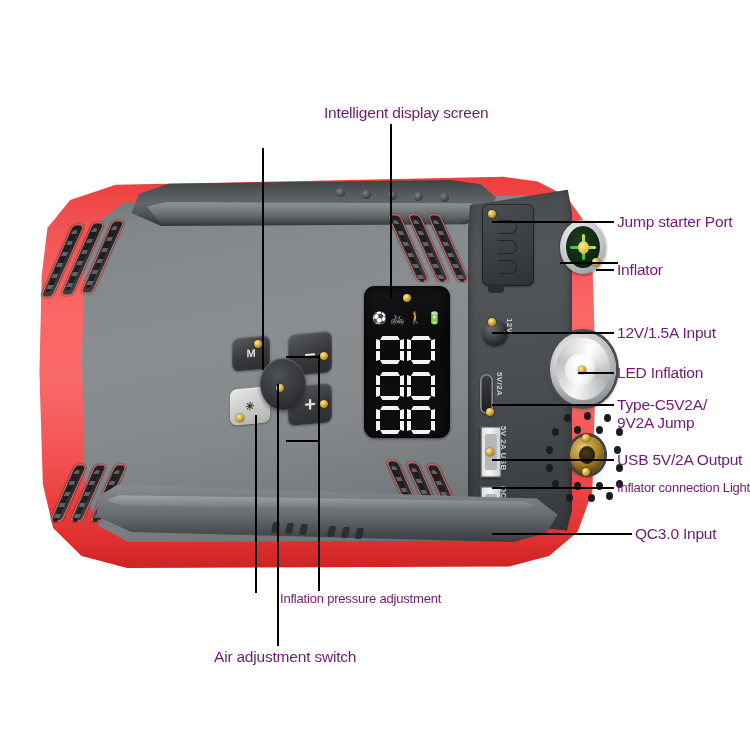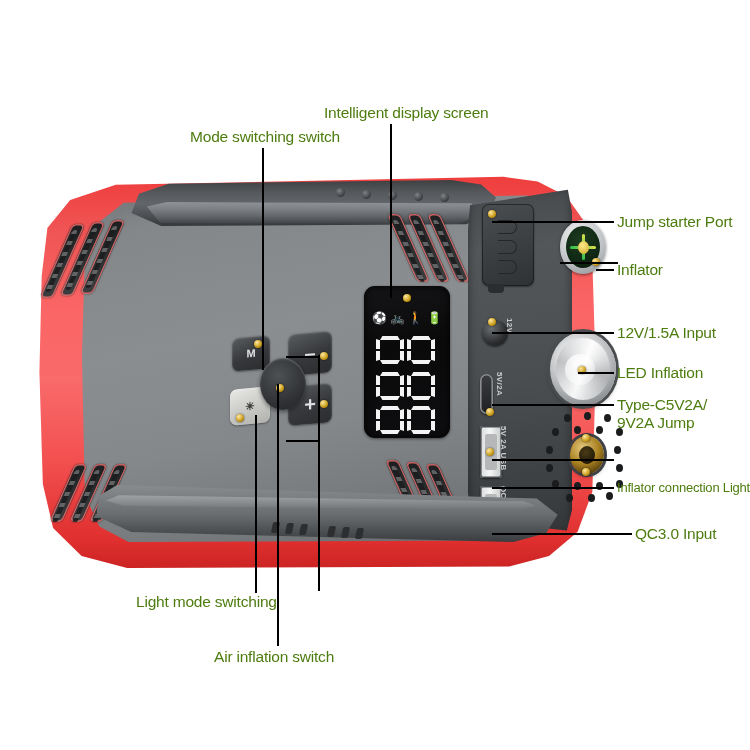--- a/index.html
+++ b/index.html
@@ -2,21 +2,21 @@
 <html><head>
 <meta charset="utf-8">
 <style>
   html,body{margin:0;padding:0;background:#ffffff;}
   body{width:750px;height:750px;position:relative;overflow:hidden;
        font-family:"Liberation Sans",sans-serif;color:#111;}
 
   .stage{position:absolute;left:0;top:0;width:750px;height:750px;}
 
   
-  .label{position:absolute;font-size:15.5px;line-height:1.18;color:#4d7c0f;
+  .label{position:absolute;font-size:15.5px;line-height:1.18;color:#701a75;
          white-space:pre;letter-spacing:-0.2px;}
   .label.sm{font-size:13px;}
   .leader{position:absolute;background:#000;}
   .leader.v{width:1.6px;}
   .leader.h{height:1.6px;}
 
   
   #device{position:absolute;left:36px;top:172px;width:570px;height:400px;}
 
   
@@ -360,21 +360,20 @@
     <div class="base-slots">
       <i style="left:0"></i>
         <i style="left:14px;top:1px"></i>
         <i style="left:28px;top:2px"></i>
       <i style="left:56px;top:4px"></i>
         <i style="left:70px;top:5px"></i>
         <i style="left:84px;top:6px"></i>
     </div>
   </div>
 
-  <div class="label" style="left:190px;top:128px">Mode switching switch</div>
   <div class="leader v" style="left:262px;top:148px;height:222px"></div>
 
   <div class="label" style="left:324px;top:104px">Intelligent display screen</div>
   <div class="leader v" style="left:390px;top:124px;height:174px"></div>
 
   <div class="label" style="left:617px;top:213px">Jump starter Port</div>
   <div class="leader h" style="left:492px;top:221px;width:122px"></div>
 
   <div class="label" style="left:617px;top:261px">Inflator</div>
   <div class="leader h" style="left:596px;top:269px;width:18px"></div>
@@ -383,30 +382,31 @@
   <div class="label" style="left:617px;top:324px">12V/1.5A Input</div>
   <div class="leader h" style="left:492px;top:332px;width:122px"></div>
 
   <div class="label" style="left:617px;top:364px">LED Inflation</div>
   <div class="leader h" style="left:578px;top:372px;width:36px"></div>
 
   <div class="label" style="left:617px;top:396px">Type-C5V2A/</div>
   <div class="label" style="left:617px;top:414px">9V2A Jump</div>
   <div class="leader h" style="left:492px;top:404px;width:122px"></div>
 
+  <div class="label" style="left:617px;top:451px">USB 5V/2A Output</div>
   <div class="leader h" style="left:492px;top:459px;width:122px"></div>
 
   <div class="label sm" style="left:617px;top:480px">Inflator connection Light</div>
   <div class="leader h" style="left:492px;top:487px;width:122px"></div>
 
   <div class="label" style="left:635px;top:525px">QC3.0 Input</div>
   <div class="leader h" style="left:492px;top:533px;width:140px"></div>
 
-  <div class="label" style="left:136px;top:593px">Light mode switching</div>
   <div class="leader v" style="left:255px;top:415px;height:178px"></div>
 
+  <div class="label sm" style="left:280px;top:591px">Inflation pressure adjustment</div>
   <div class="leader v" style="left:318px;top:355px;height:236px"></div>
   <div class="leader h" style="left:286px;top:356px;width:34px"></div>
   <div class="leader h" style="left:286px;top:440px;width:34px"></div>
 
-  <div class="label" style="left:214px;top:648px">Air inflation switch</div>
+  <div class="label" style="left:214px;top:648px">Air adjustment switch</div>
   <div class="leader v" style="left:277px;top:384px;height:262px"></div>
 </div>
 
 </body></html>

